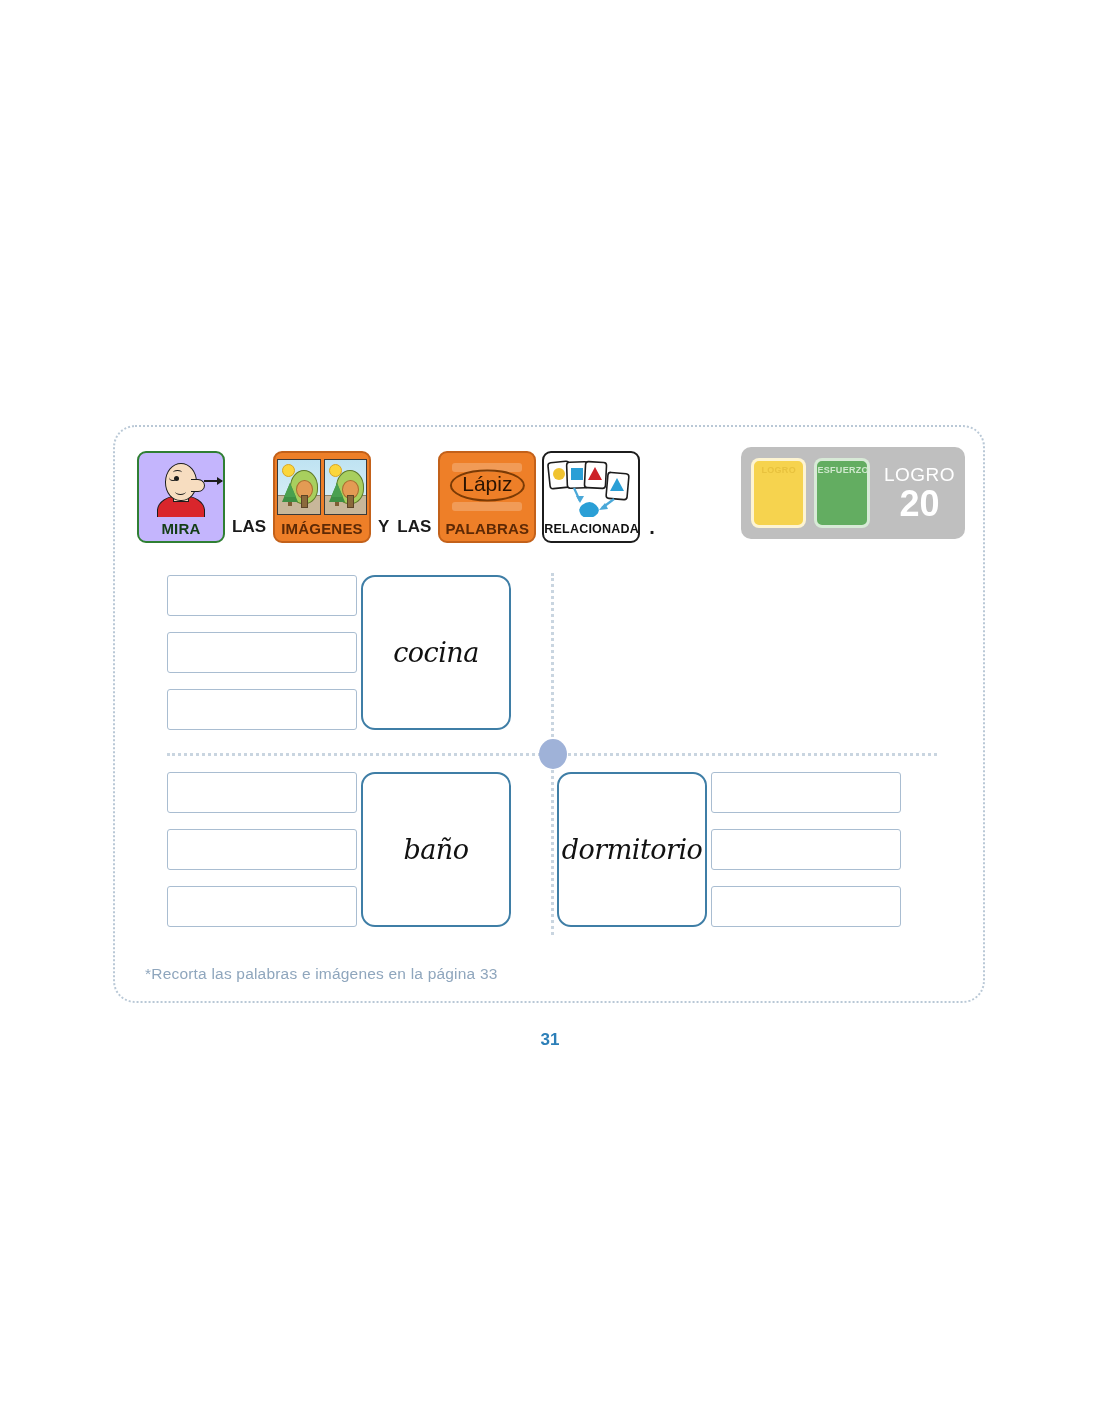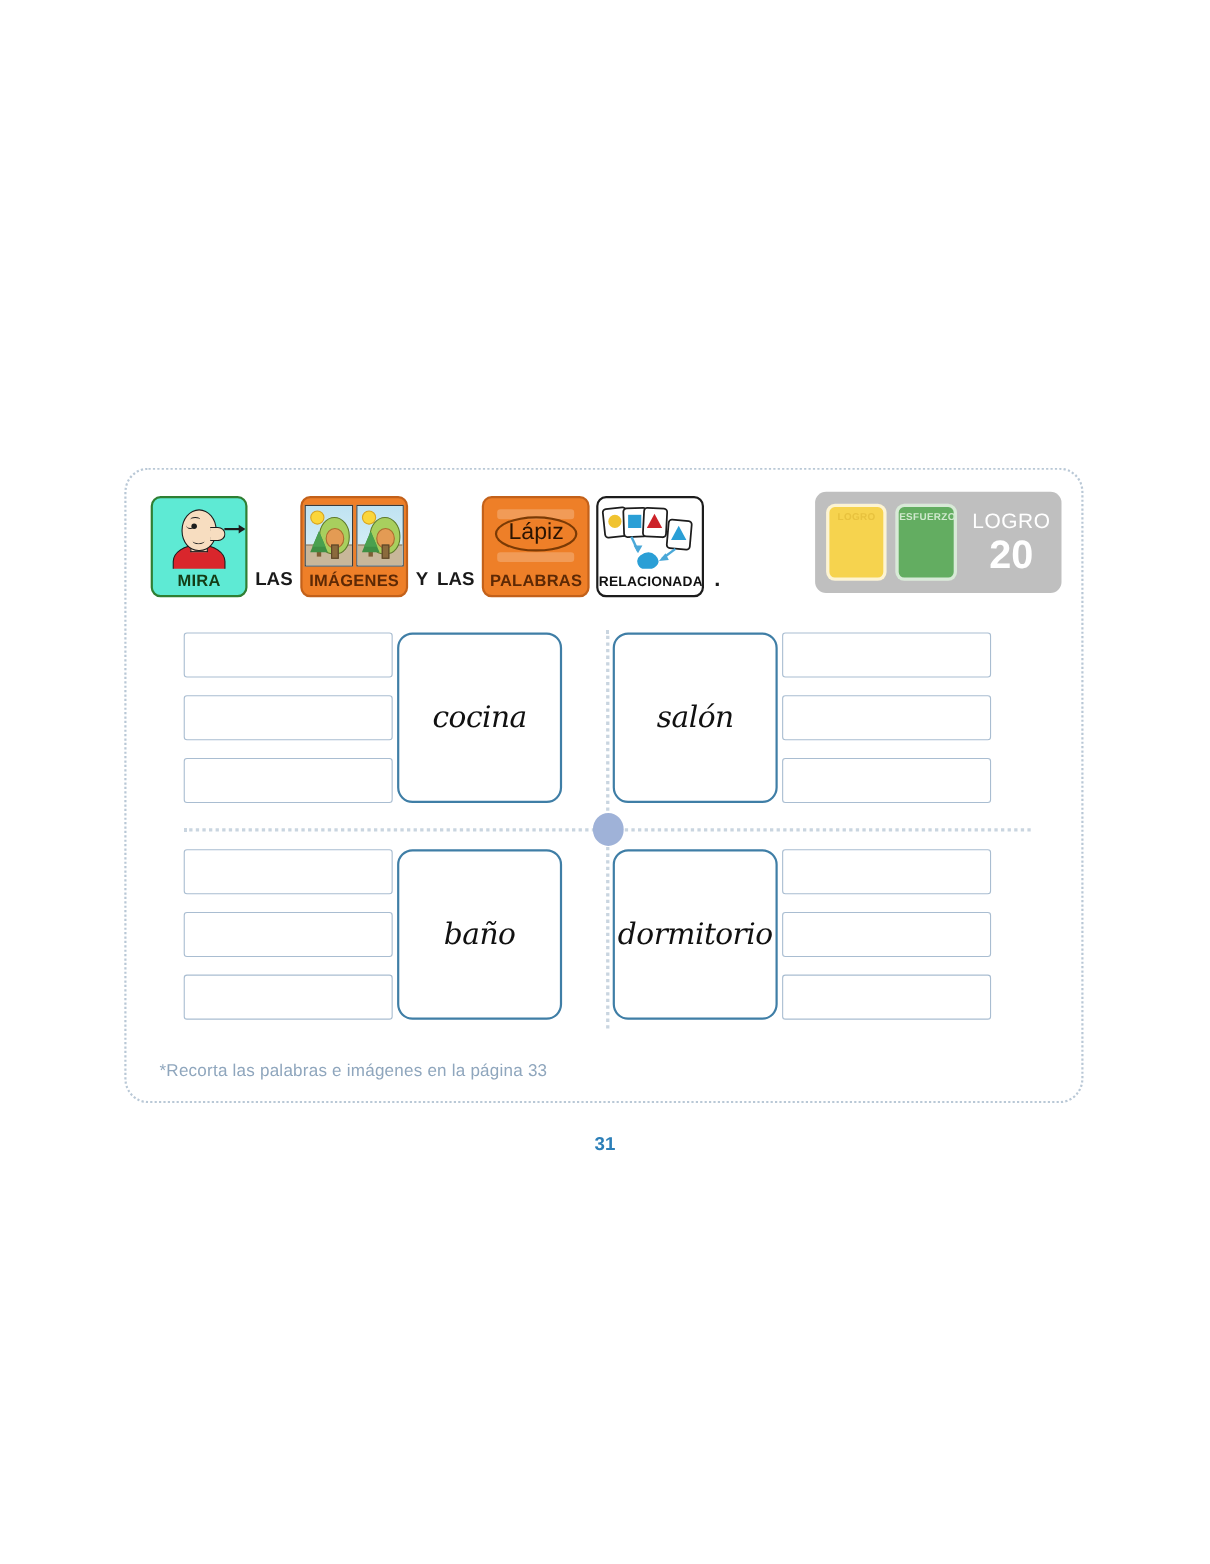--- a/index.html
+++ b/index.html
@@ -60,21 +60,21 @@
   .picto .cap {
     position: absolute;
     left: 0; right: 0; bottom: 2px;
     text-align: center;
     font-size: 15px;
     font-weight: 700;
     letter-spacing: .2px;
     line-height: 20px;
   }
   .picto.green {
-    background: #5eead4;
+    background: #c4b5fd;
     border: 2px solid #2f7f33;
   }
   .picto.green .cap { color: #143d16; }
   .picto.orange {
     background: #ee7f28;
     border: 2px solid #c3611a;
   }
   .picto.orange .cap { color: #5d2905; }
   .picto.white {
     background: #ffffff;
@@ -521,30 +521,20 @@
       <div class="slot-col">
         <div class="slot"></div>
         <div class="slot"></div>
         <div class="slot"></div>
       </div>
       <div class="word-card">
         <span>cocina</span>
       </div>
     </div>
 
-    <div class="quad" id="quad-tr">
-      <div class="word-card">
-        <span>salón</span>
-      </div>
-      <div class="slot-col">
-        <div class="slot"></div>
-        <div class="slot"></div>
-        <div class="slot"></div>
-      </div>
-    </div>
 
     <div class="quad" id="quad-br">
       <div class="word-card">
         <span>dormitorio</span>
       </div>
       <div class="slot-col">
         <div class="slot"></div>
         <div class="slot"></div>
         <div class="slot"></div>
       </div>

